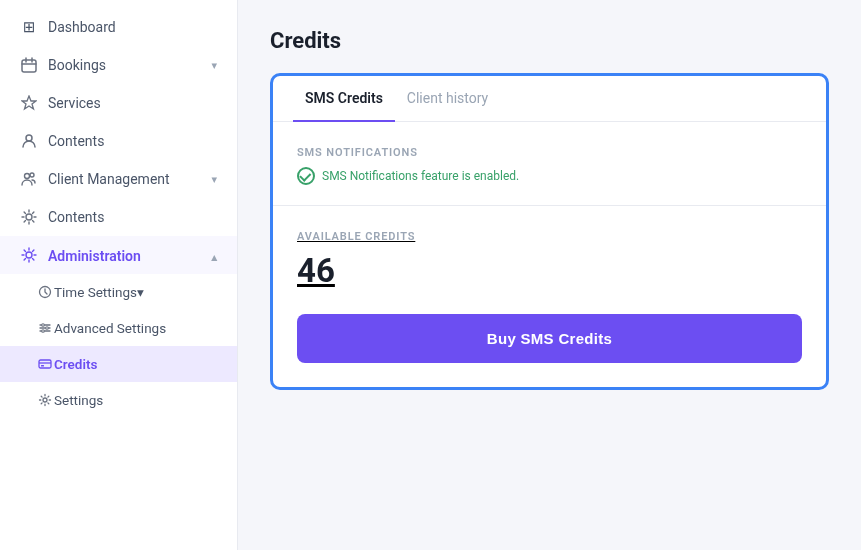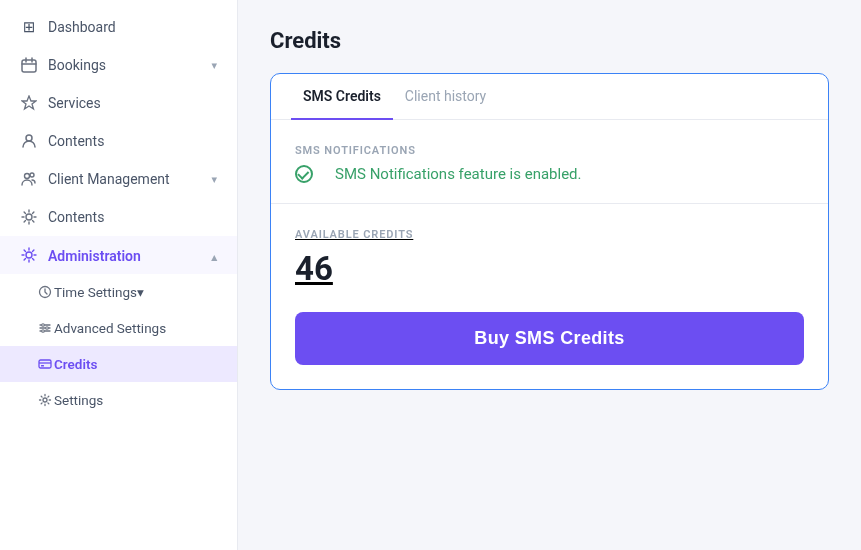--- a/index.html
+++ b/index.html
@@ -82,21 +82,21 @@
     .page-title {
       font-size: 22px;
       font-weight: 700;
       color: #1a202c;
       margin-bottom: 20px;
     }
 
     .card {
       background: #fff;
       border-radius: 10px;
-      border: 1px solid #3b82f6;
+      border: 3px solid #3b82f6;
       padding: 0;
       max-width: 590px;
     }
 
     .tabs {
       display: flex;
       border-bottom: 1px solid #e8eaf0;
       padding: 0 20px;
     }
     .tab {
@@ -122,23 +122,23 @@
       font-weight: 600;
       color: #9aa5b4;
       letter-spacing: 0.08em;
       text-transform: uppercase;
       margin-bottom: 8px;
     }
 
     .notification-status {
       display: flex;
       align-items: center;
-      gap: 22px;
+      gap: 7px;
       color: #38a169;
-      font-size: 15px;
+      font-size: 12px;
       margin-bottom: 20px;
     }
     .check-circle {
       width: 18px;
       height: 18px;
       border-radius: 50%;
       border: 2px solid #38a169;
       display: flex;
       align-items: center;
       justify-content: center;
@@ -175,21 +175,21 @@
       padding: 0 24px 24px;
     }
 
     .buy-button {
       width: 100%;
       background: #6c4ef2;
       color: #fff;
       border: none;
       border-radius: 8px;
       padding: 16px;
-      font-size: 18px;
+      font-size: 15px;
       font-weight: 600;
       cursor: pointer;
       letter-spacing: 0.02em;
     }
   </style>
 </head>
 <body>
 
 <div class="sidebar">
 

